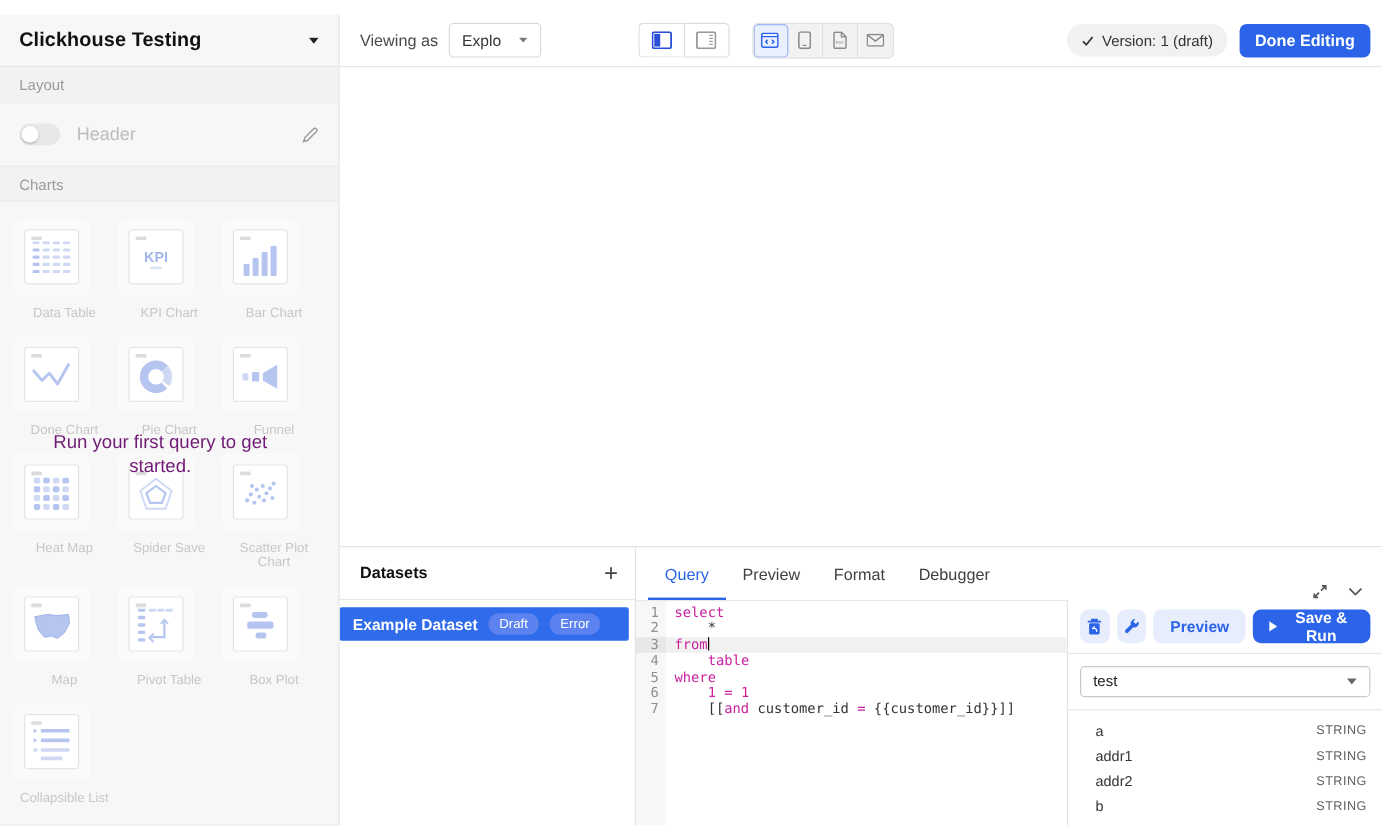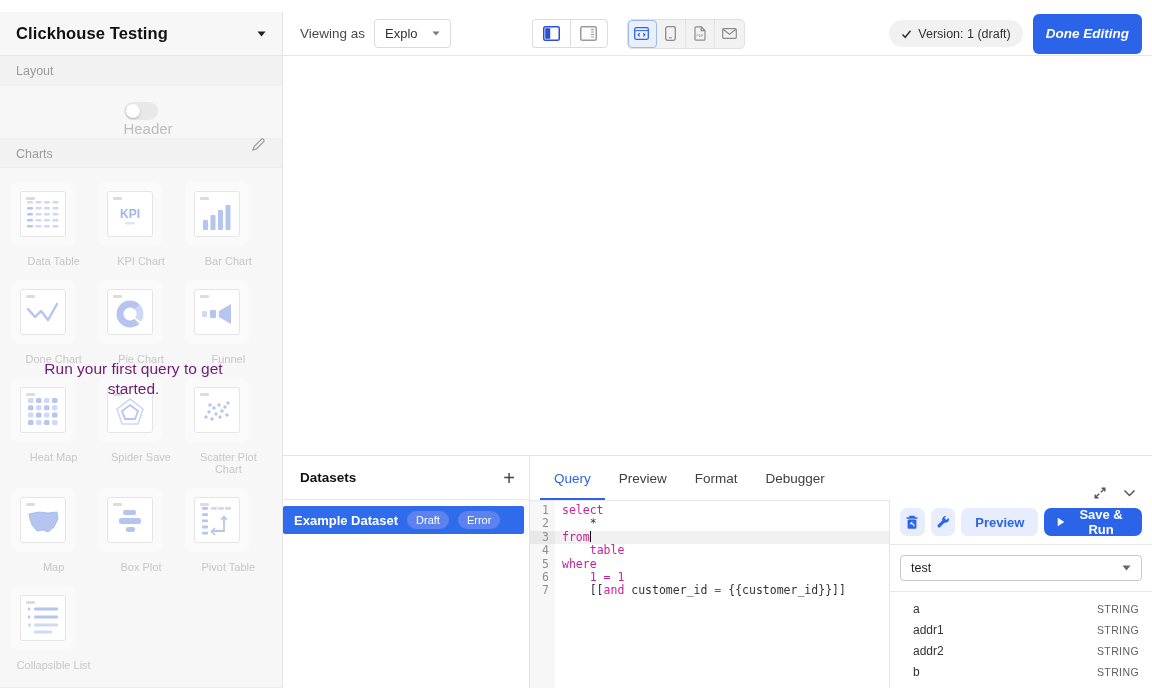--- a/index.html
+++ b/index.html
@@ -24,29 +24,29 @@
   .pane-toggle:last-child { border-radius:0 4px 4px 0; }
   .viewmode-group { display:flex; margin-left:19px; background:#f2f2f2; border:1px solid #e0e0e0;
     border-radius:5px; overflow:hidden; }
   .viewmode { width:29px; height:28px; display:flex; align-items:center; justify-content:center;
     color:#8b8b8b; cursor:pointer; border-right:1px solid #e0e0e0; }
   .viewmode:last-child { border-right:none; }
   .viewmode.active { background:#e9effd; color:#2b64e8; outline:1px solid #9db8f3; outline-offset:-1px; border-radius:4px; }
   .version-pill { margin-left:auto; display:flex; align-items:center; gap:6px; background:#f1f1f2;
     border-radius:14px; height:27px; padding:0 12px; font-size:12.5px; color:#333; }
   .done-btn { margin:0 10px; background:#2b64e8; color:#fff; border:none; border-radius:6px;
-    height:40px; padding:0 13px; font-size:13.5px; font-weight:bold; cursor:pointer;font-style:italic; }
+    height:28px; padding:0 13px; font-size:13.5px; font-weight:bold; cursor:pointer; }
 
   
   .sidebar { position:absolute; top:44px; left:0; width:283px; bottom:0; background:#f7f7f8;
     border-right:1px solid #e6e6e6; overflow:hidden; z-index:1; }
   .section-hd { height:30px; line-height:30px; padding:0 16px; font-size:12.5px; color:#9b9b9b;
     background:#f2f2f3; border-top:1px solid #ececec; border-bottom:1px solid #ececec; }
   .section-hd:first-child { border-top:none; }
-  .header-row { display:flex; align-items:center; padding:16px; height:52px;flex-direction:column; }
+  .header-row { display:flex; align-items:center; padding:16px; height:52px; }
   .toggle { width:34px; height:18px; border-radius:9px; background:#e8e8e8; position:relative; cursor:pointer; flex:none; }
   .toggle .knob { position:absolute; left:2px; top:2px; width:14px; height:14px; border-radius:50%;
     background:#fff; box-shadow:0 1px 2px rgba(0,0,0,.25); }
   .header-label { margin-left:14px; font-size:15px; color:#bdbdbd; }
   .pencil { margin-left:auto; color:#9a9a9a; cursor:pointer; display:flex; }
 
   .chart-grid { display:grid; grid-template-columns:repeat(3,1fr); justify-items:center;
     padding:14px 10px 0; row-gap:13px; }
   .chart-item { display:flex; flex-direction:column; width:86px; cursor:pointer; }
   .tilebox { width:64px; height:64px; border-radius:7px; background:#fafafa; display:flex;
@@ -400,51 +400,51 @@
               </span>
             </div>
           </div>
           <div class="chart-label">Map</div>
         </div>
         <div class="chart-item">
           <div class="tilebox">
             <div class="card">
               <div class="titledash"></div>
               <span style="display:flex">
-                <svg class="glyph" width="30" height="26" viewBox="0 0 30 26">
-                  <rect x="8" y="1" width="13" height="5" rx="2" fill="#b6c5f0"></rect>
-                  <rect x="4" y="9" width="22" height="6" rx="2" fill="#b6c5f0"></rect>
-                  <rect x="11" y="18" width="9" height="5" rx="2" fill="#b6c5f0"></rect>
-                </svg>
-              </span>
-            </div>
-          </div>
-          <div class="chart-label">Box Plot</div>
-        </div>
-        <div class="chart-item">
-          <div class="tilebox">
-            <div class="card">
-              <div class="titledash"></div>
-              <span style="display:flex">
                 <svg class="glyph" width="30" height="30" viewBox="0 0 30 30">
                   <rect x="0" y="0" width="6" height="2.8" rx="1" fill="#b6c5f0"></rect>
                   <rect x="0" y="6.2" width="6" height="2.8" rx="1" fill="#b6c5f0"></rect>
                   <rect x="0" y="12.4" width="6" height="2.8" rx="1" fill="#b6c5f0"></rect>
                   <rect x="0" y="18.6" width="6" height="2.8" rx="1" fill="#b6c5f0"></rect>
                   <rect x="0" y="24.8" width="6" height="2.8" rx="1" fill="#b6c5f0"></rect>
                   <rect x="9" y="0" width="6" height="2.8" rx="1" fill="#cfd9f5"></rect>
                   <rect x="16" y="0" width="6" height="2.8" rx="1" fill="#cfd9f5"></rect>
                   <rect x="23" y="0" width="6" height="2.8" rx="1" fill="#cfd9f5"></rect>
                   <path d="M10 24h12V10" fill="none" stroke="#b6c5f0" stroke-width="1.8"></path>
                   <path d="M13 21l-3.5 3.5L13 28M19 13l3-3.5 3 3.5" fill="none" stroke="#b6c5f0" stroke-width="1.6"></path>
                 </svg>
               </span>
             </div>
           </div>
           <div class="chart-label">Pivot Table</div>
+        </div>
+        <div class="chart-item">
+          <div class="tilebox">
+            <div class="card">
+              <div class="titledash"></div>
+              <span style="display:flex">
+                <svg class="glyph" width="30" height="26" viewBox="0 0 30 26">
+                  <rect x="8" y="1" width="13" height="5" rx="2" fill="#b6c5f0"></rect>
+                  <rect x="4" y="9" width="22" height="6" rx="2" fill="#b6c5f0"></rect>
+                  <rect x="11" y="18" width="9" height="5" rx="2" fill="#b6c5f0"></rect>
+                </svg>
+              </span>
+            </div>
+          </div>
+          <div class="chart-label">Box Plot</div>
         </div>
         <div class="chart-item">
           <div class="tilebox">
             <div class="card">
               <div class="titledash"></div>
               <span style="display:flex">
                 <svg class="glyph" width="32" height="30" viewBox="0 0 32 30">
                   <polygon points="1,2 4,4 1,6" fill="#b6c5f0"></polygon>
                   <rect x="7" y="2.5" width="24" height="3" rx="1" fill="#b6c5f0"></rect>
                   <polygon points="1,10 4,12 1,14" fill="#b6c5f0"></polygon>

